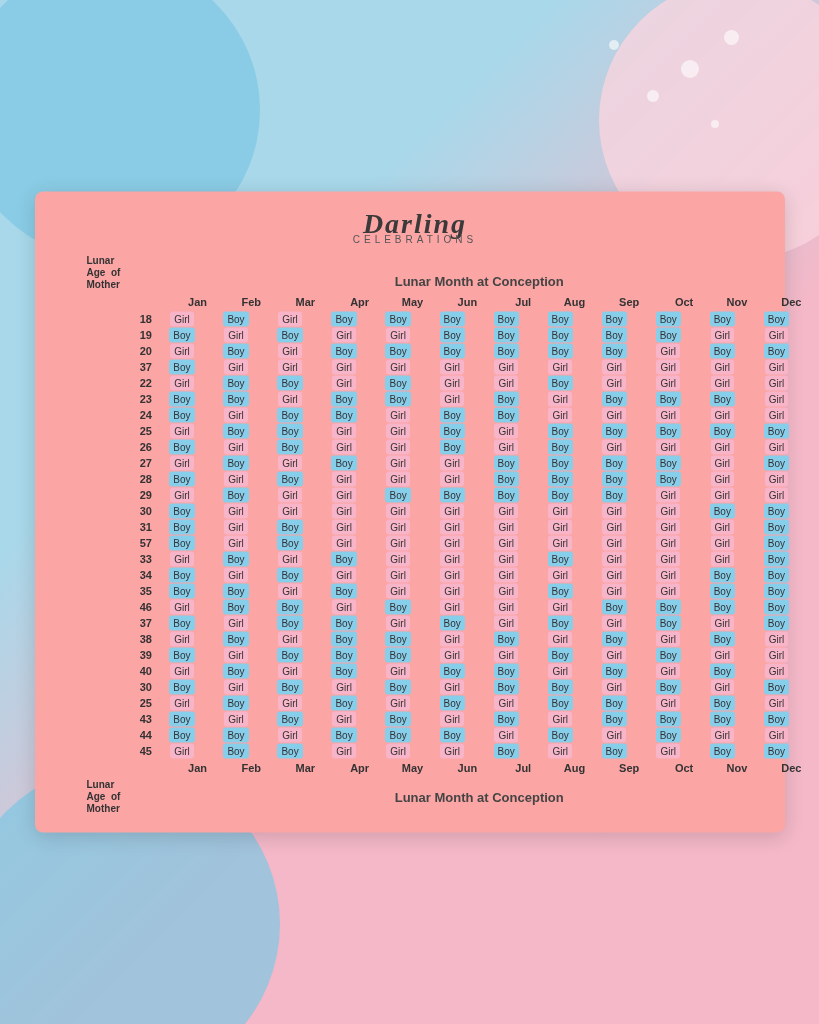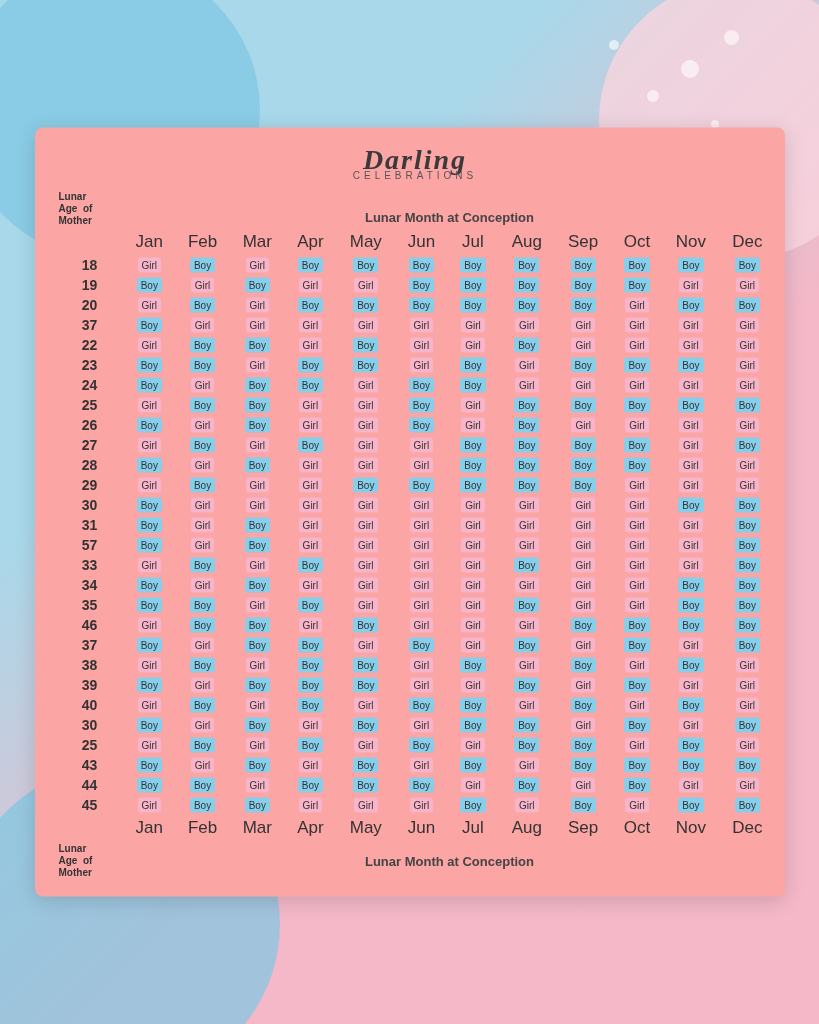--- a/index.html
+++ b/index.html
@@ -90,62 +90,64 @@
       text-align: center;
       font-size: 13px;
       color: #444;
       font-weight: bold;
       margin-bottom: 4px;
     }
     table {
       width: 100%;
       border-collapse: collapse;
       font-size: 11px;
+      margin-left: 28px;
     }
     th, td {
       padding: 2px 3px;
       text-align: center;
       border: none;
     }
     .label-cell {
       text-align: left;
       font-size: 10px;
       color: #333;
       font-weight: bold;
       line-height: 1.2;
       white-space: nowrap;
       padding: 2px 4px;
     }
     .month-header {
-      font-size: 17px;
-      font-weight: normal;
+      font-size: 11px;
+      font-weight: bold;
       color: #333;
       padding: 3px 2px;
+      text-align: right;
     }
     .girl {
       background-color: #f8b4c8;
       color: #333;
       border-radius: 3px;
       font-size: 10px;
       font-weight: 500;
       padding: 2px 4px;
     }
     .boy {
       background-color: #87ceeb;
       color: #333;
       border-radius: 3px;
       font-size: 10px;
       font-weight: 500;
       padding: 2px 4px;
     }
     .age-cell {
-      font-size: 14px;
+      font-size: 11px;
       font-weight: bold;
       color: #333;
-      text-align: center;
+      text-align: right;
       padding-left: 4px;
     }
     tr:nth-child(even) td.age-cell { }
     .footer-label {
       font-size: 10px;
       color: #333;
       font-weight: bold;
       text-align: left;
       line-height: 1.2;
     }

